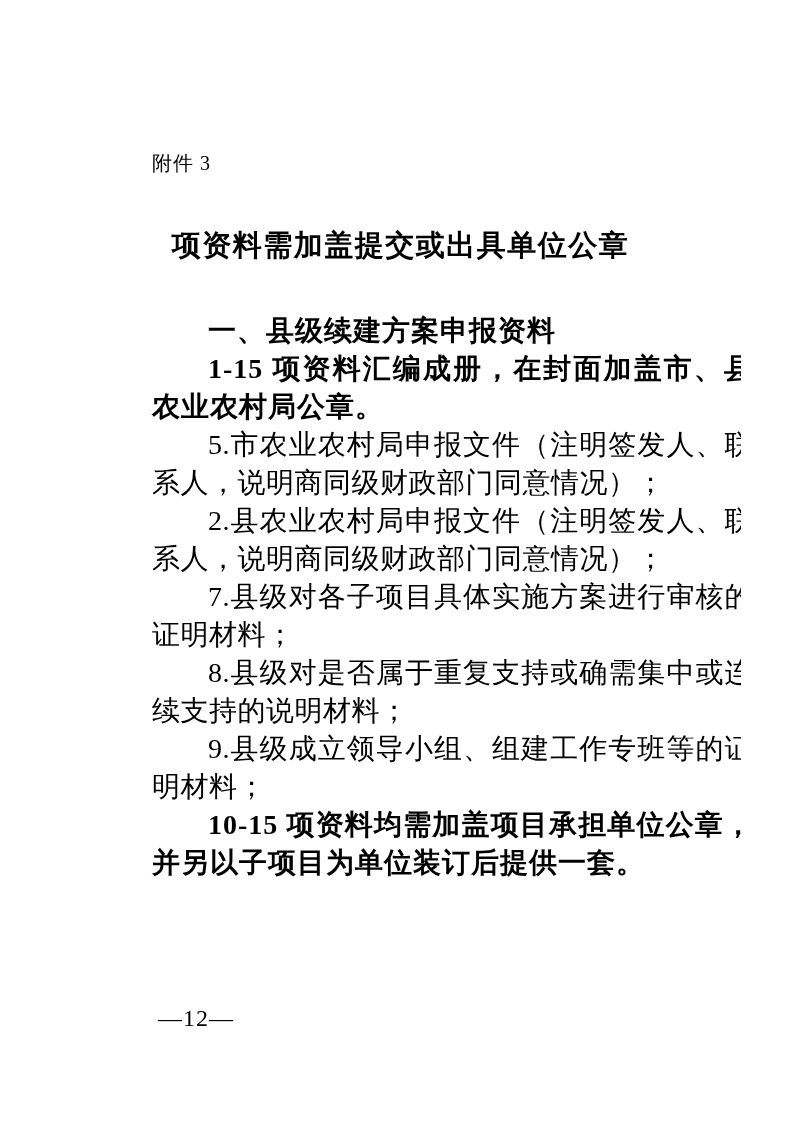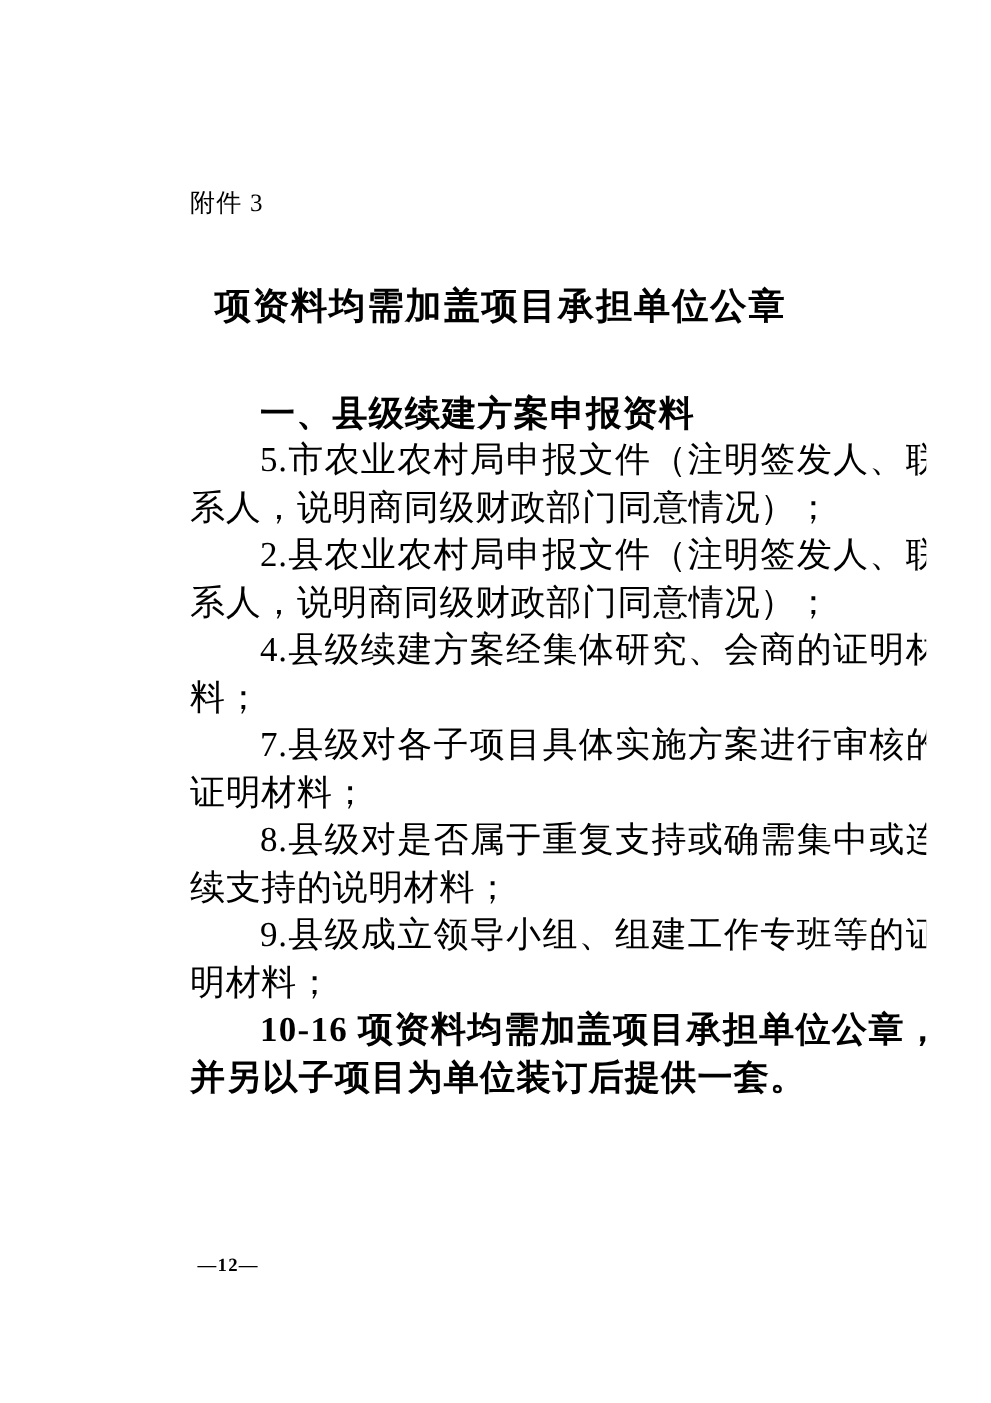--- a/index.html
+++ b/index.html
@@ -45,54 +45,53 @@
     letter-spacing: 1px;
   }
   .para.bold {
     font-weight: 700;
     letter-spacing: 1px;
   }
   .page-number {
     position: absolute;
     left: 106px;
     top: 1005px;
-    font-size: 15px;
+    font-size: 24px;
     letter-spacing: 1px;
-    font-weight: bold;
   }
 </style>
 </head>
 <body>
 
 <div class="page">
 
   <div class="attachment-label">附件 3</div>
 
-  <h1 class="doc-title">项资料均需加盖项目承担单位公章</h1>
+  <h1 class="doc-title">项资料需加盖提交或出具单位公章</h1>
 
   <div class="doc-body">
 
     <p class="para section-heading">一、县级续建方案申报资料</p>
 
+    <p class="para bold">1-15 项资料汇编成册，在封面加盖市、县农业农村局公章。</p>
 
     <p class="para">5.市农业农村局申报文件（注明签发人、联系人，说明商同级财政部门同意情况）；</p>
 
     <p class="para">2.县农业农村局申报文件（注明签发人、联系人，说明商同级财政部门同意情况）；</p>
 
 
 
-    <p class="para">4.县级续建方案经集体研究、会商的证明材料；</p>
 
 
 
     <p class="para">7.县级对各子项目具体实施方案进行审核的证明材料；</p>
 
     <p class="para">8.县级对是否属于重复支持或确需集中或连续支持的说明材料；</p>
 
     <p class="para">9.县级成立领导小组、组建工作专班等的证明材料；</p>
 
-    <p class="para bold">10-16 项资料均需加盖项目承担单位公章，并另以子项目为单位装订后提供一套。</p>
+    <p class="para bold">10-15 项资料均需加盖项目承担单位公章，并另以子项目为单位装订后提供一套。</p>
 
   </div>
 
   <div class="page-number">—12—</div>
 
 </div>
 
 </body></html>

